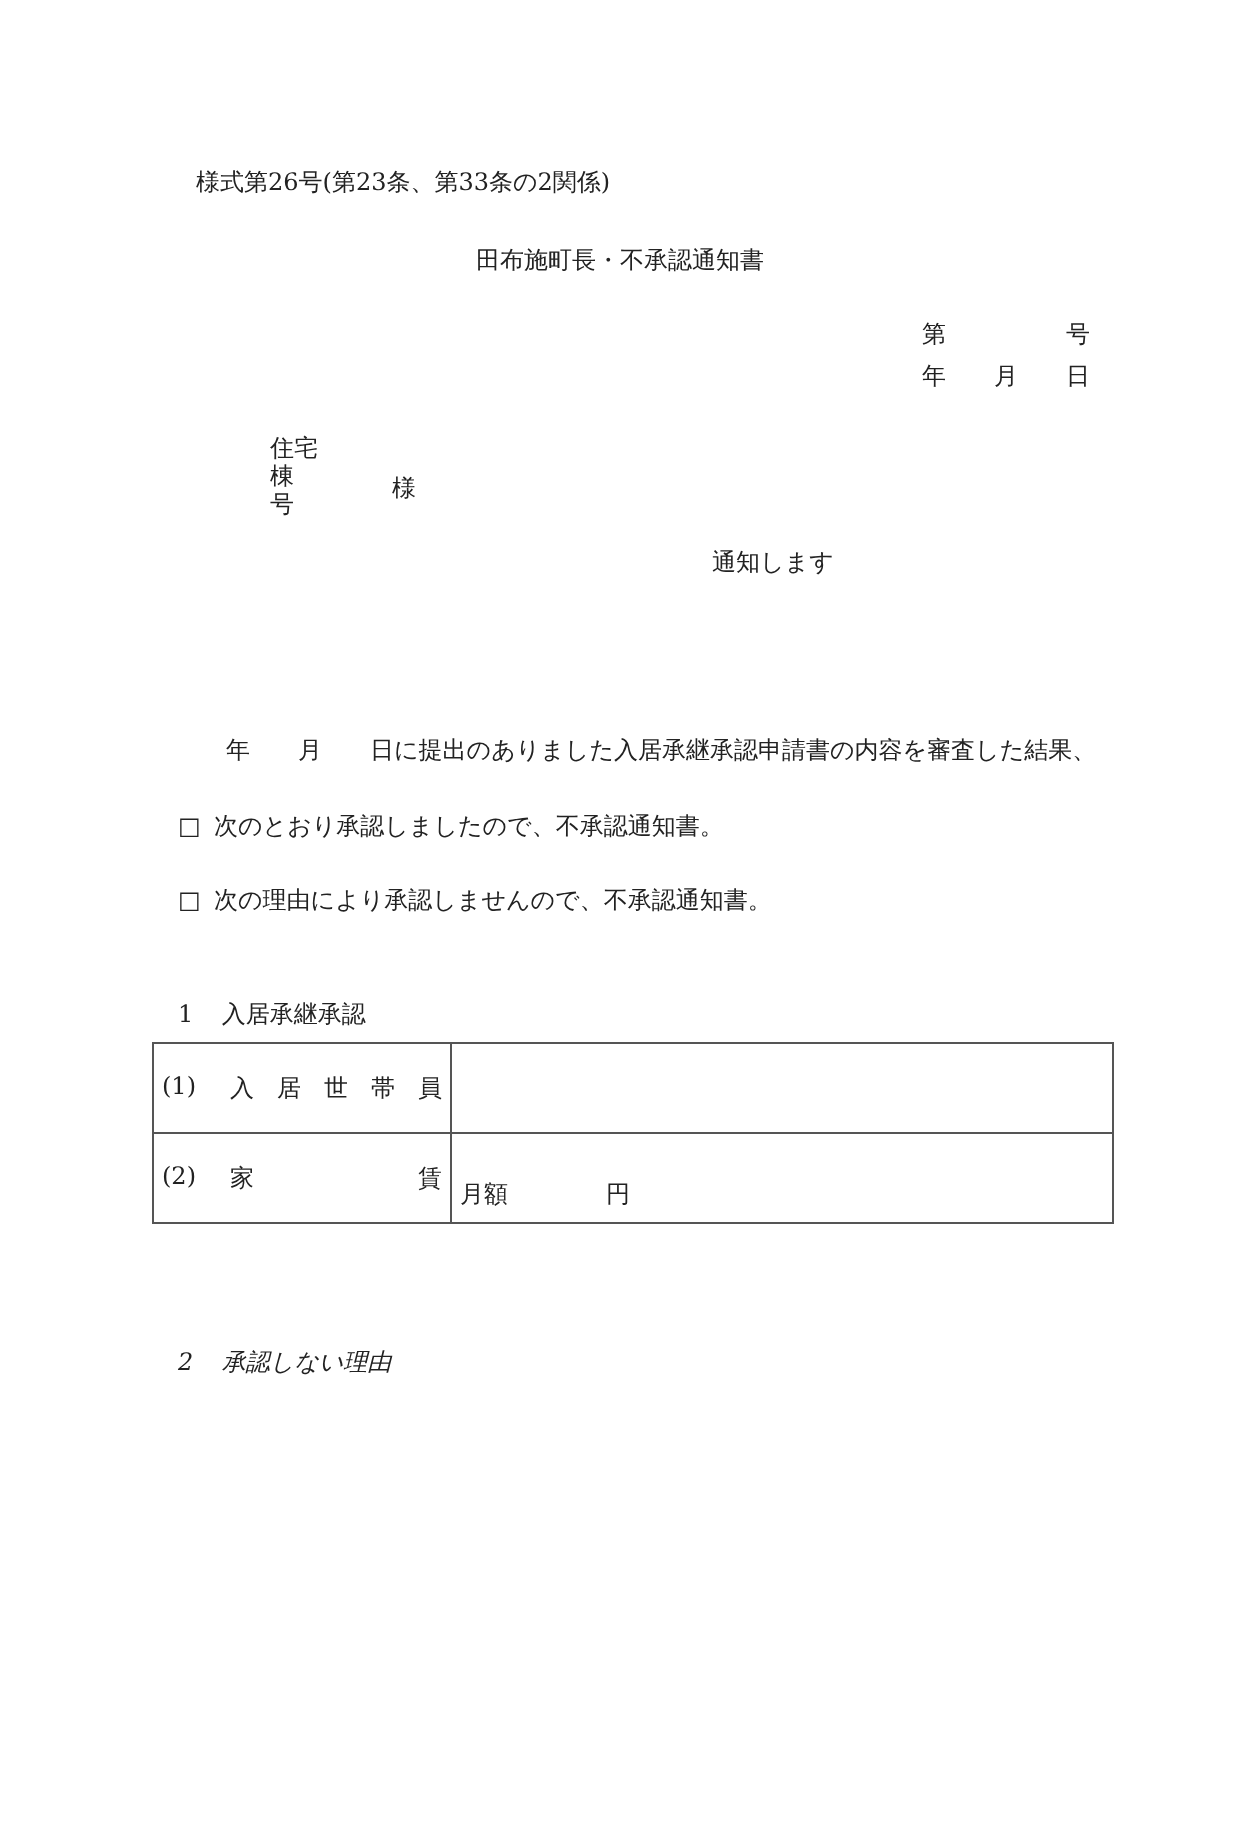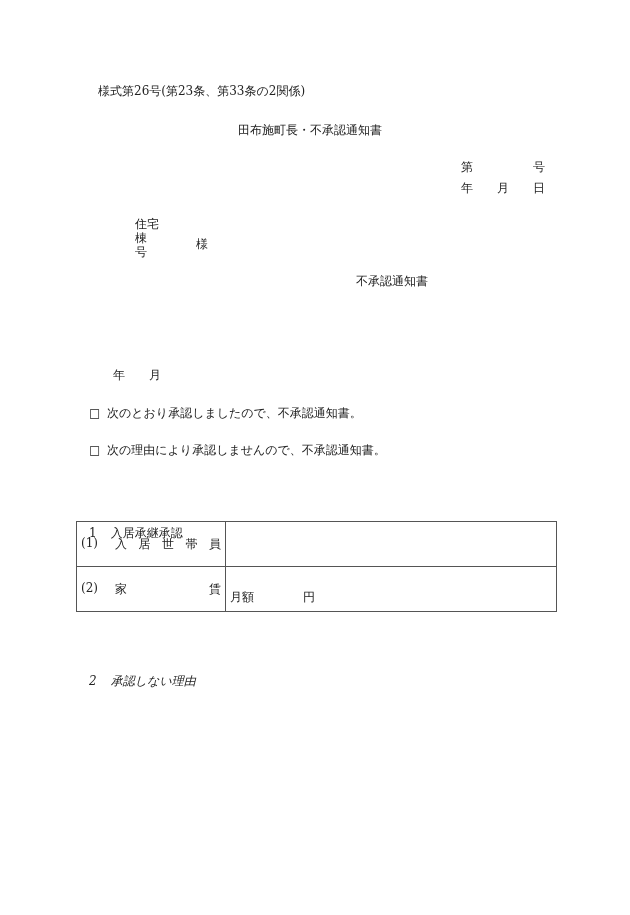--- a/index.html
+++ b/index.html
@@ -32,21 +32,21 @@
 
   .body-line { left: 113px; top: 368px; display: flex; }
   .body-line .yr { width: 36px; }
   .body-line .mo { width: 36px; }
 
   .option { left: 89px; display: flex; }
   .option .box { width: 18px; }
   .opt1 { top: 406px; }
   .opt2 { top: 443px; }
 
-  .section1 { left: 89px; top: 500px; margin-top: 26px; }
+  .section1 { left: 89px; top: 500px; }
   .section1 .num, .section2 .num { display: inline-block; width: 18px; }
   .section2 { left: 89px; top: 674px; font-style: italic; }
 
   table.info {
     position: absolute;
     left: 76px;
     top: 521px;
     width: 481px;
     border-collapse: collapse;
     font-size: 12px;
@@ -80,25 +80,26 @@
   <span>日</span>
 </div>
 
 <div class="abs address-line">
   <span class="addr-house">住宅</span>
   <span class="addr-building">棟</span>
   <span>号</span>
 </div>
 <div class="abs honorific">様</div>
 
-<div class="abs issuer">不承認通知書</div>
+<div class="abs issuer">通知します</div>
 
 <div class="abs body-line">
   <span class="yr">年</span>
   <span class="mo">月</span>
+  <span>日に提出のありました入居承継承認申請書の内容を審査した結果、</span>
 </div>
 
 <div class="abs option opt1">
   <span class="box">□</span>
   <span>次のとおり承認しましたので、不承認通知書。</span>
 </div>
 <div class="abs option opt2">
   <span class="box">□</span>
   <span>次の理由により承認しませんので、不承認通知書。</span>
 </div>

